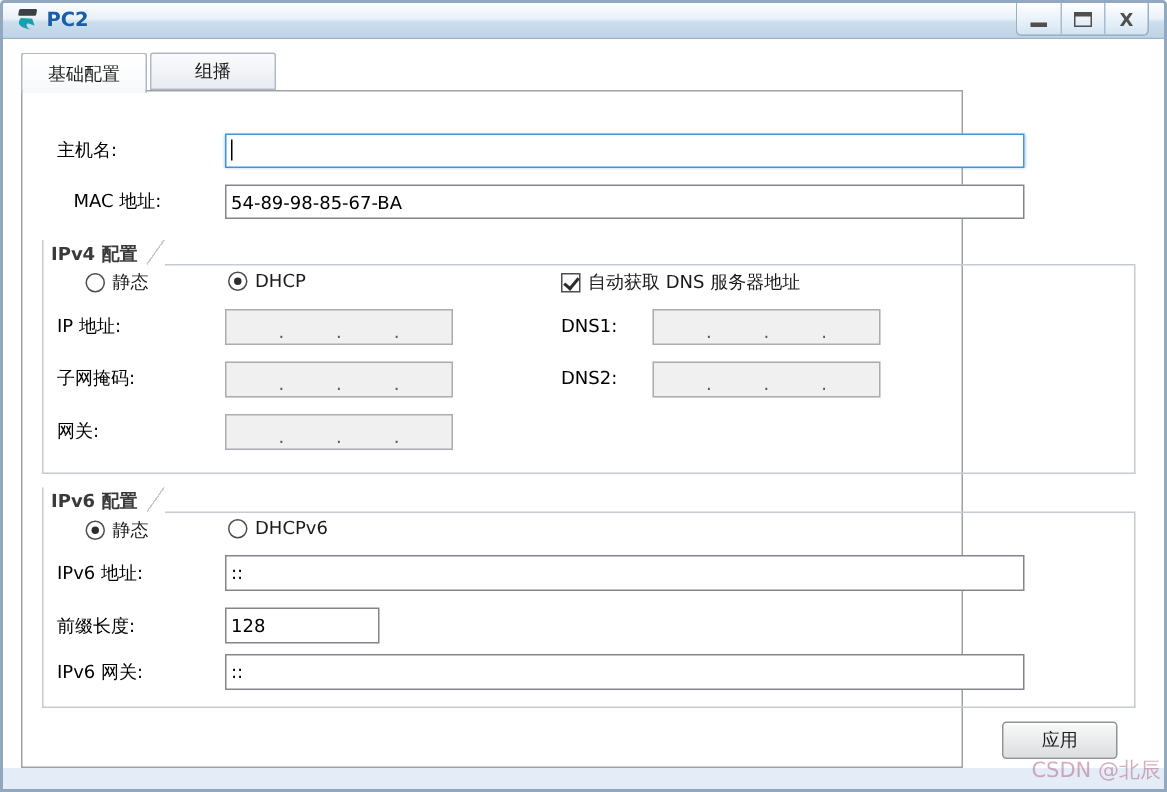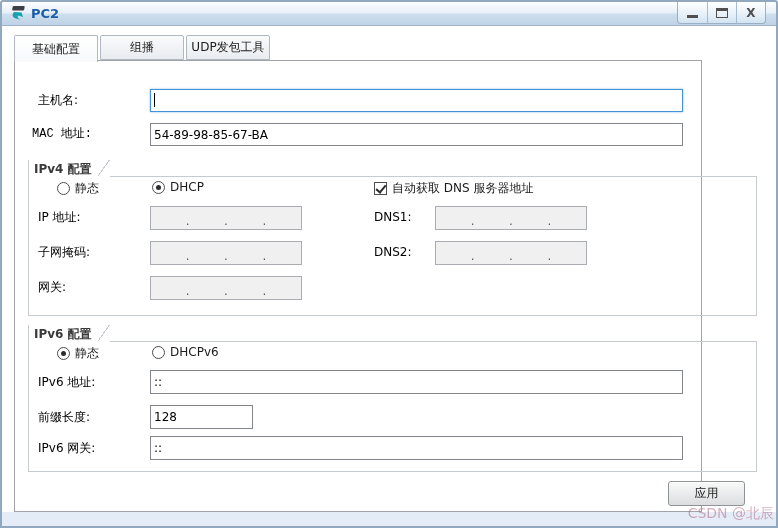--- a/index.html
+++ b/index.html
@@ -25,21 +25,21 @@
   .glyph-close { font-size:12px; font-weight:bold; color:#4f4f4f; line-height:1; }
 
   
   .tabbar { position:absolute; left:14px; top:35px; height:27px; display:flex; gap:2px; z-index:5; }
   .tab { width:84px; height:25px; display:flex; align-items:center; justify-content:center;
     background:linear-gradient(#fafbfd,#e8ebf0); border:1px solid #b0b8c4; border-radius:2px 2px 0 0;
     font-size:12px; cursor:default; }
   .tab.active { height:27px; background:linear-gradient(#ffffff,#f7f9fb); border-bottom:none; }
 
   
-  .panel { position:absolute; left:14px; top:60px; width:688px; height:452px; background:#fff; border:1px solid #9fa3a8; }
+  .panel { position:absolute; left:14px; top:60px; width:628px; height:452px; background:#fff; border:1px solid #9fa3a8; }
 
   .flabel { position:absolute; font-size:12px; color:#000; white-space:nowrap; line-height:15px; }
   .tbox { position:absolute; height:23px; background:#fff; border:1px solid #82868b; font-size:12px; padding:0 3px; font-family:inherit; }
   .tbox.focused-box { border:1px solid #4593d4; box-shadow:0 0 2px rgba(70,150,220,.65); }
   .inwrap { position:absolute; }
   .caret { position:absolute; left:4px; top:4px; width:1px; height:14px; background:#000; }
 
   
   .dotbox { position:absolute; width:152px; height:24px; background:#f0f0f0; border:1px solid #a9adb2;
     display:flex; align-items:flex-end; padding-bottom:3px; }
@@ -97,34 +97,31 @@
       </div>
   </div>
 
   <div class="tabbar">
     <div class="tab active">
         <span>基础配置</span>
       </div>
     <div class="tab">
         <span>组播</span>
       </div>
-    <div class="tab">
-        <span>UDP发包工具</span>
-      </div>
   </div>
 
   <div class="panel">
 
     <span class="flabel" style="left:23px; top:32px;">主机名:</span>
     <div class="inwrap" style="left:135px; top:28px; width:533px; height:23px;">
       <input class="tbox focused-box" style="left: 0px; top: 0px; width: 533px;" value="">
       <span class="caret"></span>
     </div>
 
-    <span class="flabel" style="left:17px; top:66px;font-family:Liberation Mono, monospace;">MAC 地址:</span>
+    <span class="flabel" style="left:34px; top:66px;">MAC 地址:</span>
     <input class="tbox" style="left: 135px; top: 62px; width: 533px;" value="54-89-98-85-67-BA">
 
     <div class="group" style="left:13px; top:99px; width:729px; height:156px;">
       <div class="g-left"></div>
       <div class="g-right"></div>
       <div class="g-bottom"></div>
       <div class="ghead">
         <span class="gtitle">IPv4 配置</span>
         <span class="gdiag"></span>
         <span class="gline"></span>

